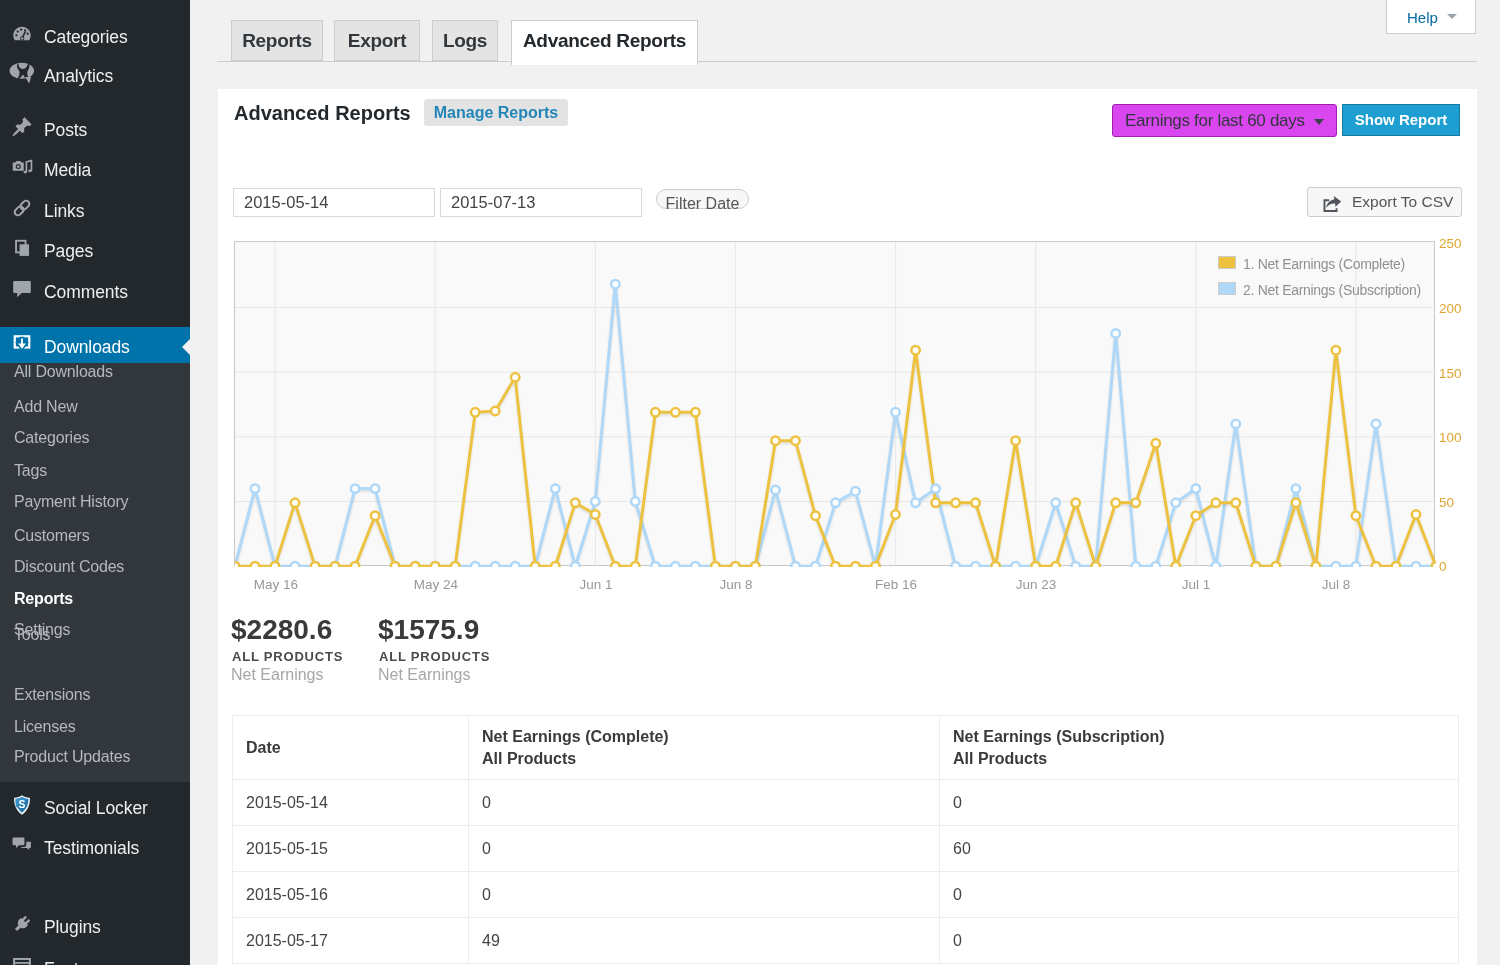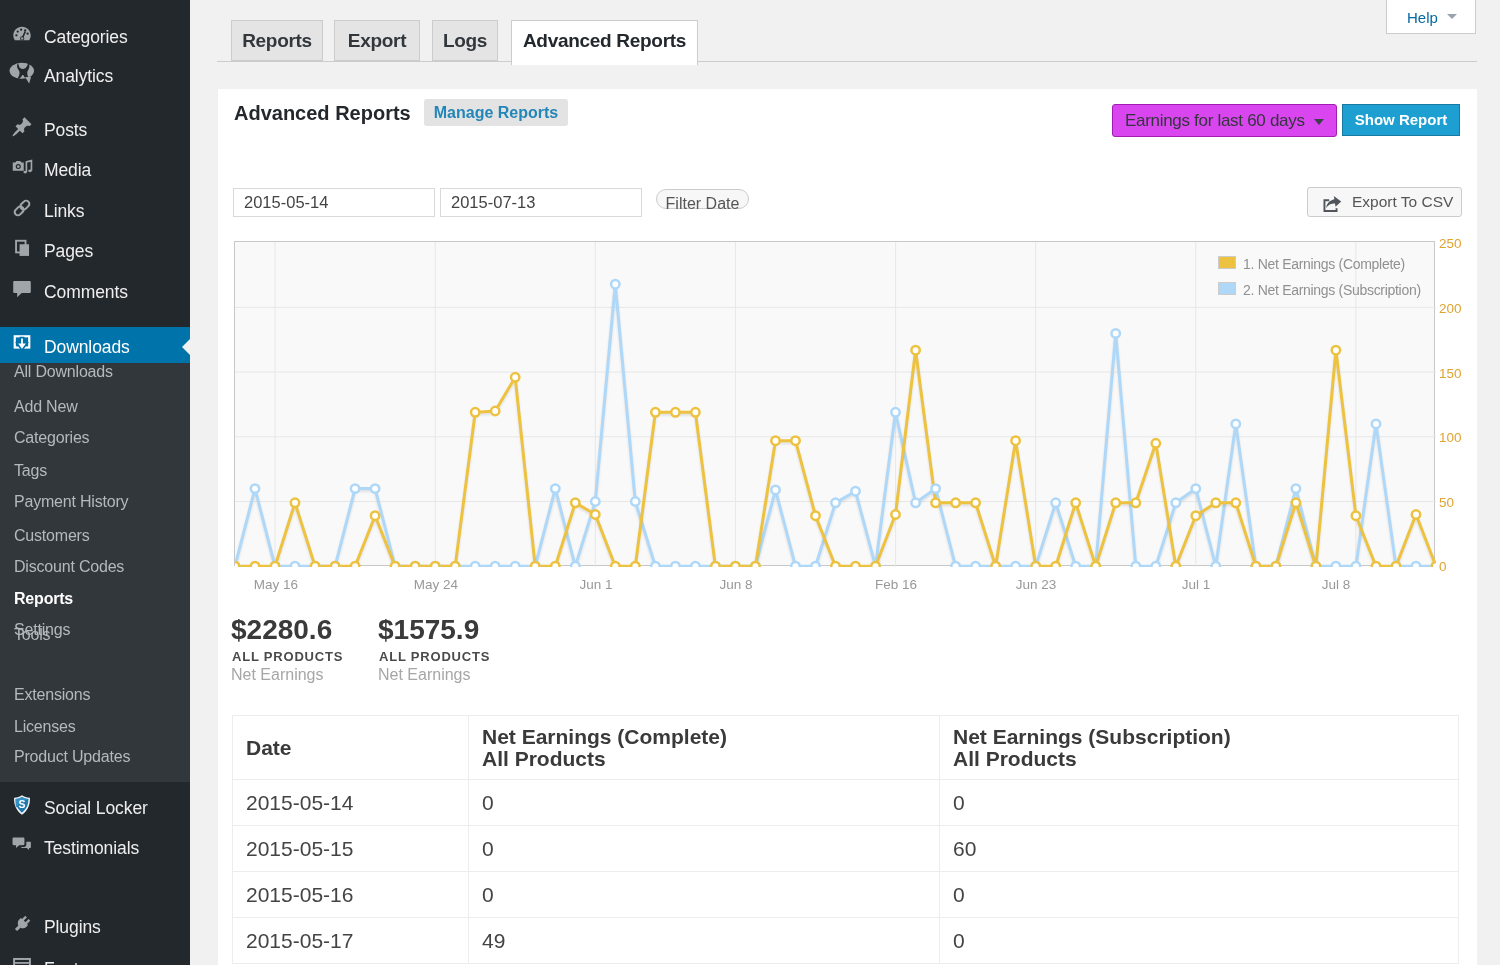--- a/index.html
+++ b/index.html
@@ -34,21 +34,21 @@
 #exportbtn .t { position:absolute; left:44px; top:5px; }
 #plot { position:absolute; left:234px; top:241px; width:1201px; height:325px; background:#f9f9f9; border:1px solid #c8c8c8; }
 .xlab { position:absolute; top:577px; width:60px; text-align:center; font-size:13.5px; color:#999; }
 .ylab { position:absolute; left:1439px; width:40px; font-size:13.5px; color:#dfa430; }
 .leg { position:absolute; font-size:14px; color:#909090; letter-spacing:-0.3px; }
 .leg .sw { position:absolute; left:0; top:0; width:18px; height:13px; border:1px solid #ccc; }
 .leg .lt { position:absolute; left:25px; top:0px; white-space:nowrap; }
 .bignum { position:absolute; font-size:28px; font-weight:bold; color:#3a3a3a; }
 .allprod { position:absolute; font-size:13px; font-weight:bold; color:#4a4a4a; letter-spacing:0.8px; }
 .netearn { position:absolute; font-size:16px; color:#a6a6a6; }
-#tbl { position:absolute; left:232px; top:715px; width:1227px; border-collapse:collapse; font-size:21px; color:#444; }
+#tbl { position:absolute; left:232px; top:715px; width:1227px; border-collapse:collapse; font-size:16px; color:#444; }
 #tbl th, #tbl td { border:1px solid #ededed; text-align:left; font-weight:normal; }
 #tbl th { font-weight:bold; color:#3a3a3a; padding:10px 0 10px 13px; line-height:21.5px; }
 #tbl td { padding:13.5px 0 13.5px 13px; line-height:18px; }
 #tbl .c1 { width:236px; }
 #tbl .c2 { width:471px; }
 </style>
 </head>
 <body>
 <div id="sidebar">
 <div class="mi" style="top:17px;height:40px;">

